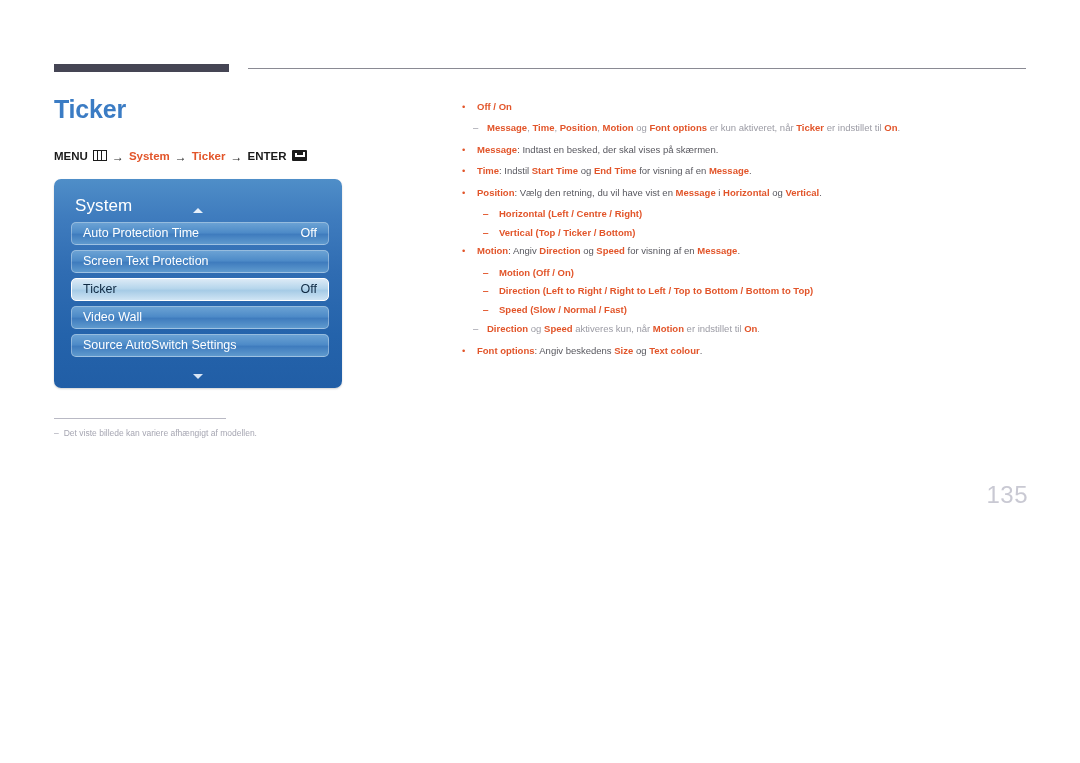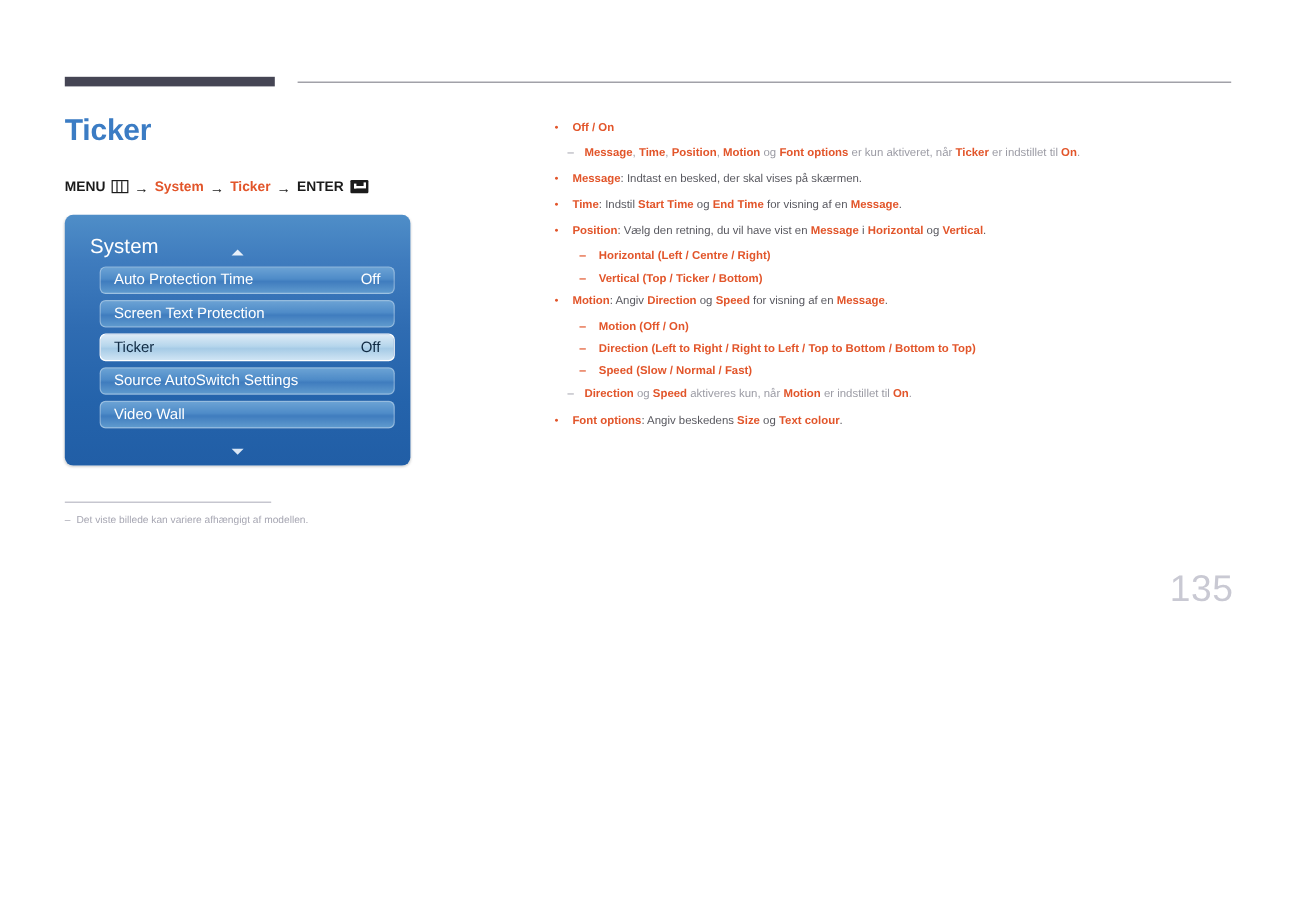--- a/index.html
+++ b/index.html
@@ -133,21 +133,21 @@
     width: 0; height: 0;
     border-left: 5px solid transparent;
     border-right: 5px solid transparent;
     border-top: 5px solid #d9e6f5;
   }
   .osd-row {
     display: flex;
     align-items: center;
     justify-content: space-between;
     height: 23px;
-    margin: 0 4px 5px 20px;
+    margin: 0 4px 5px 8px;
     padding: 0 11px;
     border-radius: 5px;
     font-size: 12.5px;
     color: #ffffff;
     background: linear-gradient(180deg,#6ba2d4 0%,#4e8bc8 45%,#3f7cbe 55%,#5f9ace 100%);
     border: 1px solid rgba(255,255,255,.35);
     text-align: center;
   }
   .osd-row.selected {
     background: linear-gradient(180deg,#dceaf6 0%,#b6d6ec 45%,#a6cbe6 55%,#cfe4f4 100%);
@@ -219,21 +219,21 @@
     font-weight: bold;
   }
   .k { color: #e2552a; font-weight: bold; }
   .g { color: #58585f; }
   .gl { color: #9b9ba4; }
 
   
   .page-num {
     position: absolute;
     right: 52px; bottom: 42px;
-    font-size: 31px;
+    font-size: 24px;
     color: #c9c9d3;
     letter-spacing: .5px;
   }
 </style>
 </head>
 <body>
 
 <div class="page">
 
   <div class="hdr-bar"></div>
@@ -267,25 +267,25 @@
           </div>
           <div class="osd-row">
             <span>Screen Text Protection</span>
             <span class="val"></span>
           </div>
           <div class="osd-row selected">
             <span>Ticker</span>
             <span class="val">Off</span>
           </div>
           <div class="osd-row">
+            <span>Video Wall</span>
+            <span class="val"></span>
+          </div>
+          <div class="osd-row">
             <span>Source AutoSwitch Settings</span>
-            <span class="val"></span>
-          </div>
-          <div class="osd-row">
-            <span>Video Wall</span>
             <span class="val"></span>
           </div>
         </div>
       <span class="osd-caret-down"></span>
     </div>
 
   </div>
 
   <div class="footnote-wrap">
     <div class="footnote-rule"></div>

